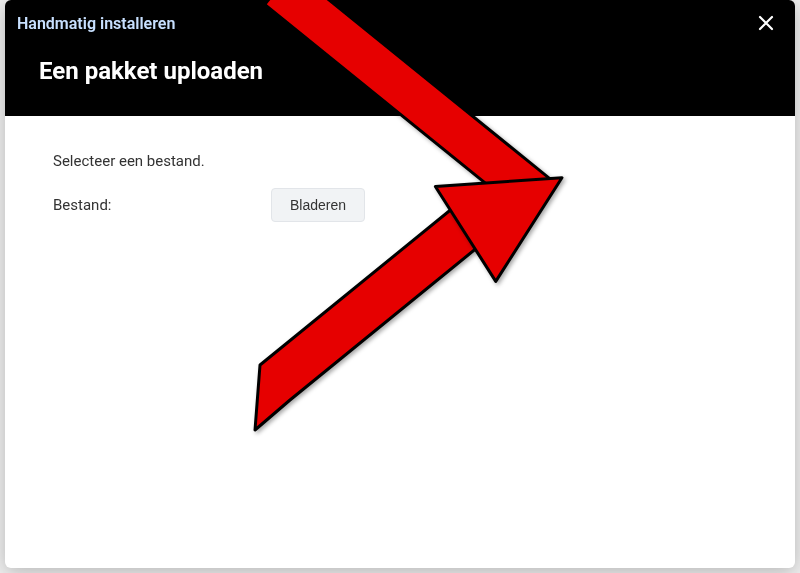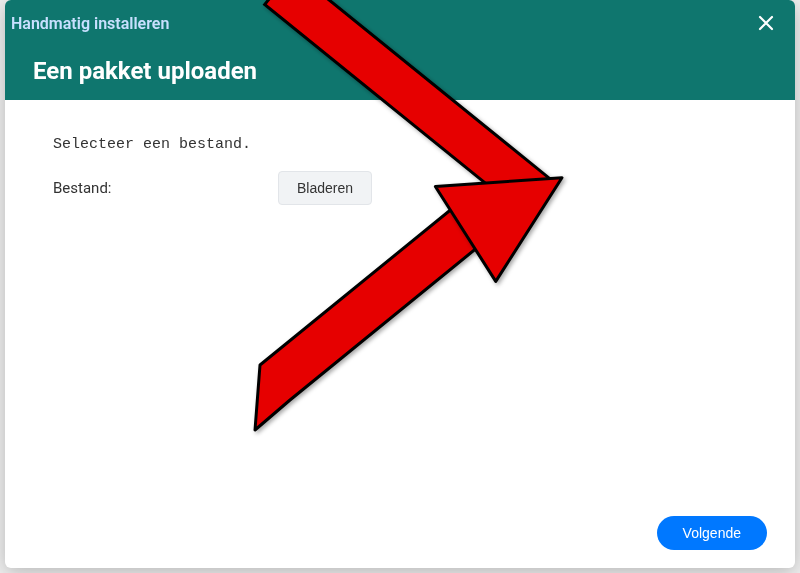--- a/index.html
+++ b/index.html
@@ -3,36 +3,36 @@
 <meta charset="utf-8">
 <style>
   * { box-sizing: border-box; margin: 0; padding: 0; }
   html, body { width: 800px; height: 573px; font-family: -apple-system, BlinkMacSystemFont, "Segoe UI", Roboto, Arial, sans-serif; overflow: hidden; background: #f0f0f0; }
   .modal {
     position: absolute; left: 5px; top: 0; width: 790px; height: 568px;
     background: #fff; border-radius: 6px; box-shadow: 0 4px 20px rgba(0,0,0,0.25);
     display: flex; flex-direction: column; overflow: hidden;
   }
   .header {
-    background: #0f766e; color: #fff; height: 100px; position: relative;
-    padding: 14px 22px 0 6px;
+    background: #000000; color: #fff; height: 116px; position: relative;
+    padding: 14px 22px 0 12px;
   }
   .header-title { font-size: 16px; font-weight: 600; color: #c8e0ff; }
   .header-sub { font-size: 24px; font-weight: 700; margin-top: 24px; margin-left: 22px; color: #fff; }
   .close-btn {
     position: absolute; right: 14px; top: 10px; width: 30px; height: 30px;
     display: flex; align-items: center; justify-content: center;
     cursor: pointer; border-radius: 4px;
   }
   .close-btn svg { width: 16px; height: 16px; }
   .body {
     flex: 1; padding: 36px 48px 0 48px; position: relative;
   }
-  .instruction { font-size: 15px; color: #333; margin-bottom: 18px; font-family: Liberation Mono, monospace; }
-  .file-row { display: flex; align-items: center; gap: 7px; margin-top: 8px; }
+  .instruction { font-size: 15px; color: #333; margin-bottom: 18px; }
+  .file-row { display: flex; align-items: center; gap: 0; margin-top: 8px; }
   .file-label { width: 208px; font-size: 15px; color: #333; }
   .file-input {
     width: 232px; height: 34px; border: 1px solid #d6d9de; border-radius: 4px;
     padding: 0 10px; font-size: 14px; color: #333; background: #fff;
   }
   .browse-btn {
     height: 34px; padding: 0 18px; margin-left: 10px;
     background: #f1f3f5; border: 1px solid #e2e5e9; border-radius: 4px;
     font-size: 14px; color: #333; cursor: pointer;
   }
@@ -67,23 +67,20 @@
   </div>
 
   <div class="body">
     <div class="instruction">Selecteer een bestand.</div>
     <div class="file-row">
       <div class="file-label">Bestand:</div>
       <button class="browse-btn">Bladeren</button>
     </div>
   </div>
 
-  <div class="footer">
-    <button class="next-btn">Volgende</button>
-  </div>
 
   <svg class="arrow-overlay" viewBox="0 0 790 568">
     <defs>
       <filter id="ds" x="-20%" y="-20%" width="140%" height="140%">
         <feDropShadow dx="2" dy="2" stdDeviation="2" flood-color="#000" flood-opacity="0.35"></feDropShadow>
       </filter>
     </defs>
     <g filter="url(#ds)">
 
       <polygon points="250,430 285,400 500,225 470,190 255,365" fill="#e60000" stroke="#000" stroke-width="3" stroke-linejoin="round" transform="translate(0,0)"></polygon>

